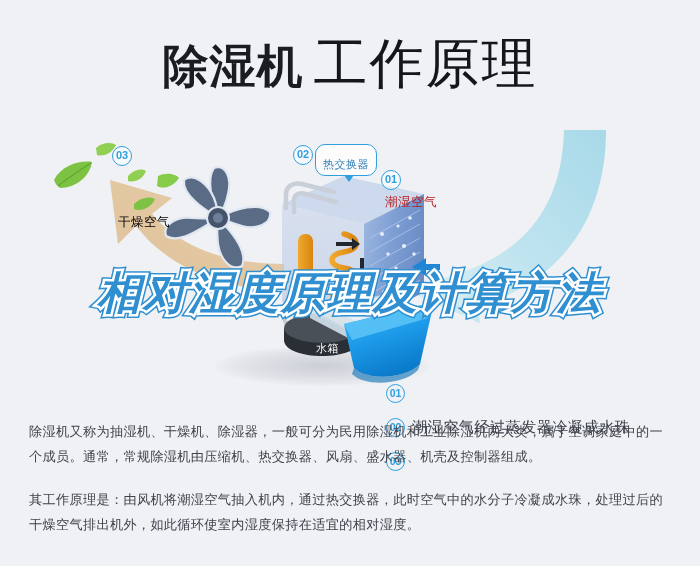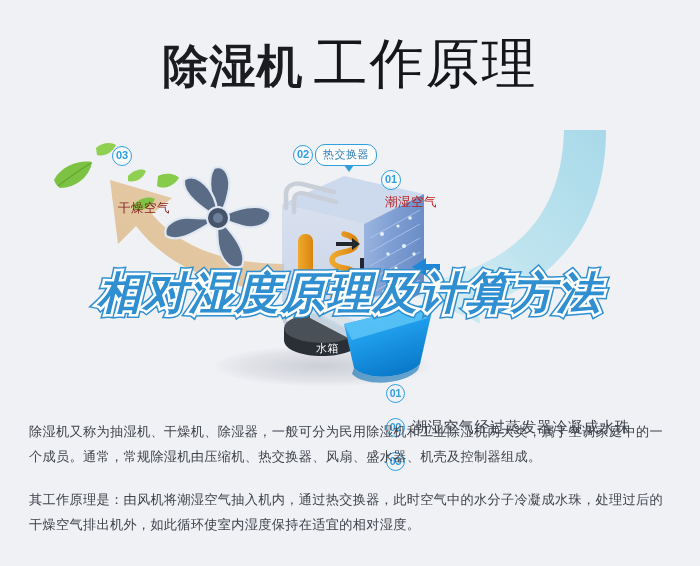--- a/index.html
+++ b/index.html
@@ -89,21 +89,21 @@
   .machine { position: absolute; left: 248px; top: 14px; width: 196px; height: 246px; }
 
   
   .illus-label {
     position: absolute;
     font-size: 12.5px;
     color: #4a4f58;
     white-space: nowrap;
     letter-spacing: 0.5px;
   }
-  .lbl-dry  { left: 118px; top: 72px; color: #7f1d1d; }
+  .lbl-dry  { left: 118px; top: 86px; color: #000000; }
   .lbl-humid{ left: 385px; top: 66px; color: #b91c1c; }
   .lbl-tank { left: 316px; top: 213px; color: #ffffff; font-size: 11px; }
 
   .badge {
     position: absolute;
     width: 20px;
     height: 20px;
     border-radius: 50%;
     border: 1.6px solid #2f9fe0;
     color: #2f9fe0;
@@ -115,21 +115,21 @@
     box-sizing: border-box;
   }
   .badge-03a { left: 112px; top: 18px; }
   .badge-01  { left: 381px; top: 42px; }
   .badge-02a { left: 293px; top: 17px; }
 
   .bubble {
     position: absolute;
     left: 315px;
     top: 16px;
-    padding: 2px 7px 3px 7px;
+    padding: 12px 7px 3px 7px;
     border: 1.3px solid #2f9fe0;
     border-radius: 10px;
     background: rgba(255,255,255,0.8);
     color: #2f7fb8;
     font-size: 11px;
     white-space: nowrap;
     letter-spacing: 0.5px;
   }
   .bubble::after {
     content: "";

